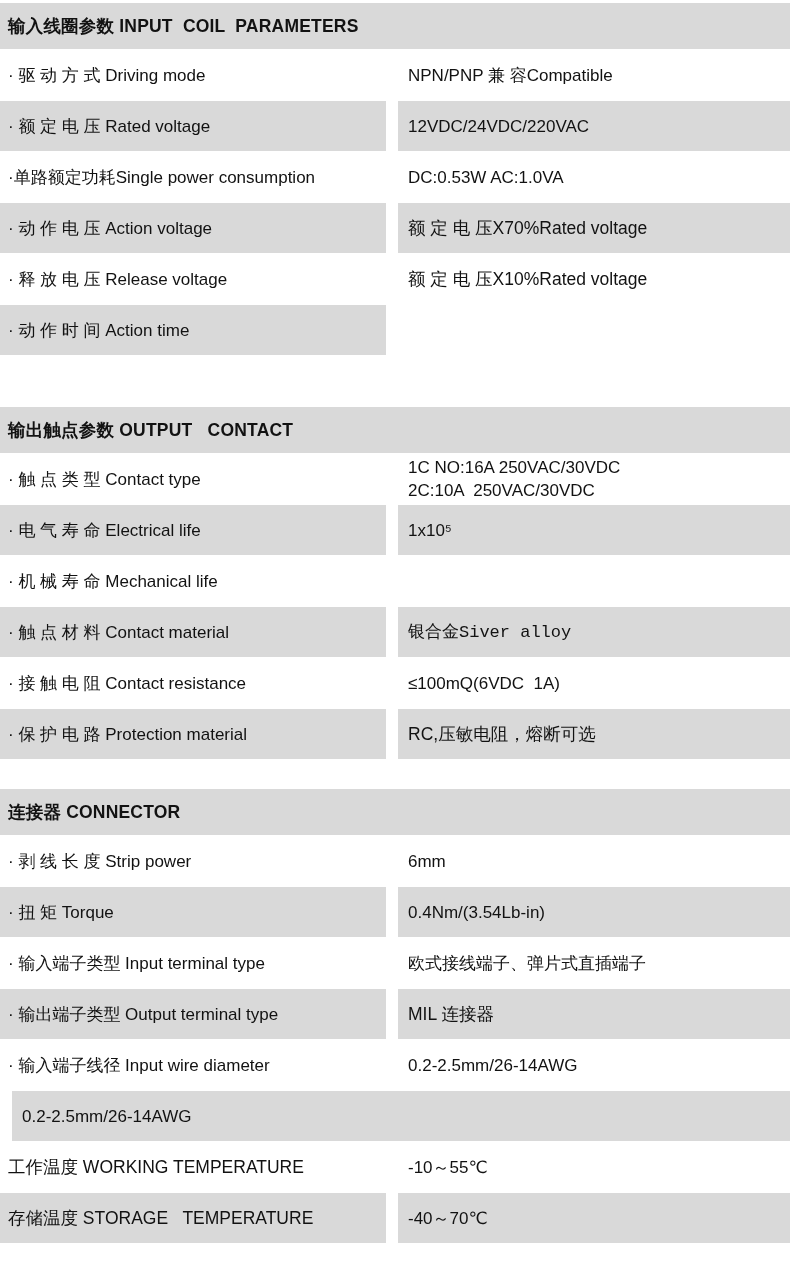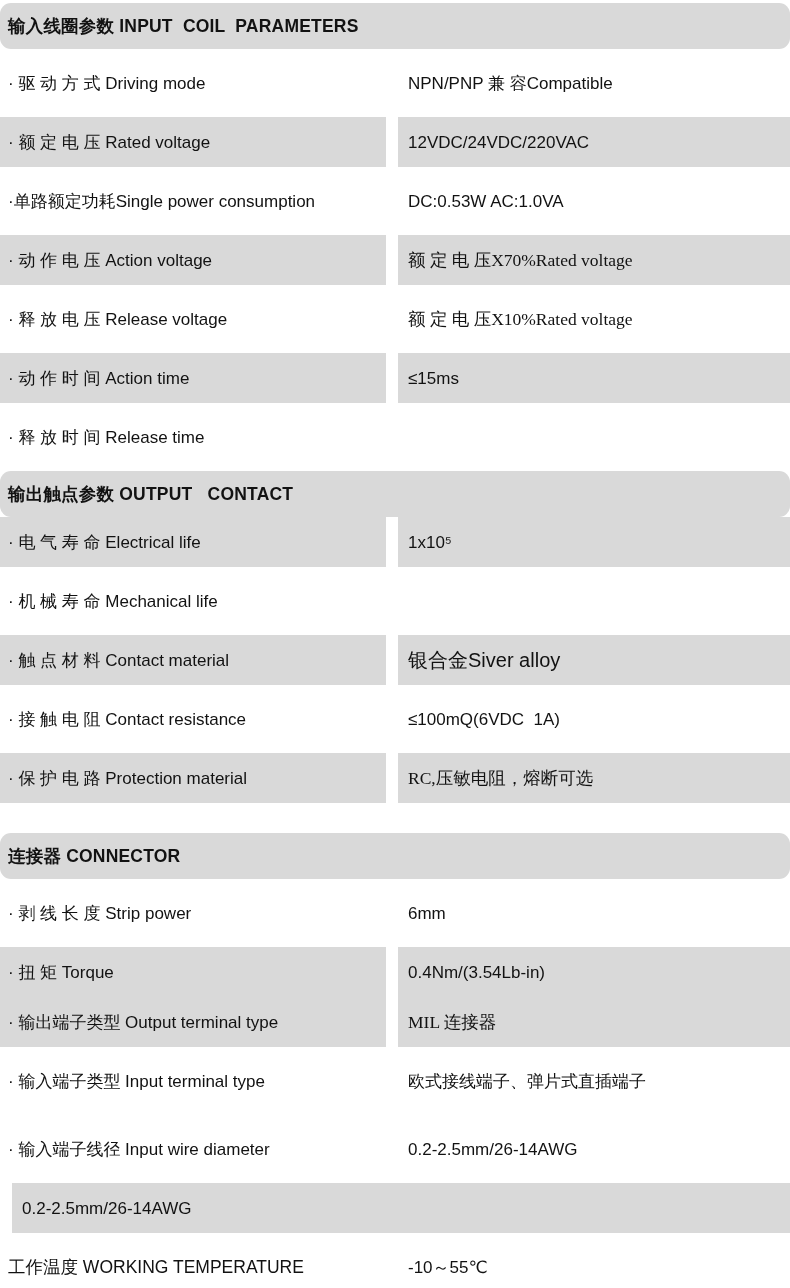--- a/index.html
+++ b/index.html
@@ -25,26 +25,25 @@
 
   .header-row {
     height: 46px;
     background: var(--band);
     display: flex;
     align-items: center;
     padding-left: 8px;
     font-weight: bold;
     font-size: 17.5px;
     letter-spacing: 0.2px;
-    border-radius: 11px;
   }
 
   .row {
     display: flex;
-    height: 68px;
+    height: 52px;
   }
   .row.shaded { height: 50px; border-radius: 10px; }
   .cell {
     display: flex;
     align-items: center;
   }
   .cell.left {
     width: 386px;
     padding-left: 8px;
   }
@@ -58,25 +57,25 @@
 
   .label, .value {
     font-size: 17px;
     line-height: 23px;
   }
   .row.bold-label .label {
     font-weight: normal;
     font-size: 17.5px;
   }
   .value.mono {
+    font-family: Liberation Mono, monospace;
+    font-size: 17px;
+  }
+  .value.cnserif {
     font-family: Liberation Sans, sans-serif;
-    font-size: 20px;
-  }
-  .value.cnserif {
-    font-family: Liberation Serif, serif;
     font-size: 17.5px;
   }
   .value-lines div {
     font-size: 17px;
     line-height: 23px;
     white-space: pre-wrap;
   }
 </style>
 </head>
 <body>
@@ -137,38 +136,44 @@
       <div class="cell right">
         <span class="t value cnserif">额 定 电 压X10%Rated voltage</span>
       </div>
     </div>
 
     <div class="row shaded">
       <div class="cell left">
         <span class="t label">· 动 作 时 间 Action time</span>
       </div>
       <div class="col-gap"></div>
-      <div class="cell right">
-        <span class="t value">≤15ms</span>
-      </div>
-    </div>
-
-    <div class="row">
-      <div class="cell left">
-        <span class="t label">· 释 放 时 间 Release time</span>
-      </div>
+    </div>
+
+    <div class="row">
       <div class="col-gap"></div>
     </div>
   </div>
 
   <div>
     <div class="header-row">
       <span class="t">输出触点参数 OUTPUT   CONTACT</span>
     </div>
 
+    <div class="row">
+      <div class="cell left">
+        <span class="t label">· 触 点 类 型 Contact type</span>
+      </div>
+      <div class="col-gap"></div>
+      <div class="cell right">
+        <div class="value-lines">
+          <div>1C NO:16A 250VAC/30VDC</div>
+          <div>2C:10A  250VAC/30VDC</div>
+        </div>
+      </div>
+    </div>
 
     <div class="row shaded">
       <div class="cell left">
         <span class="t label">· 电 气 寿 命 Electrical life</span>
       </div>
       <div class="col-gap"></div>
       <div class="cell right">
         <span class="t value">1x10⁵</span>
       </div>
     </div>
@@ -231,42 +236,42 @@
     <div class="row shaded">
       <div class="cell left">
         <span class="t label">· 扭 矩 Torque</span>
       </div>
       <div class="col-gap"></div>
       <div class="cell right">
         <span class="t value">0.4Nm/(3.54Lb-in)</span>
       </div>
     </div>
 
+    <div class="row">
+      <div class="cell left">
+        <span class="t label">· 输入端子类型 Input terminal type</span>
+      </div>
+      <div class="col-gap"></div>
+      <div class="cell right">
+        <span class="t value">欧式接线端子、弹片式直插端子</span>
+      </div>
+    </div>
+
     <div class="row shaded">
       <div class="cell left">
         <span class="t label">· 输出端子类型 Output terminal type</span>
       </div>
       <div class="col-gap"></div>
       <div class="cell right">
         <span class="t value cnserif">MIL 连接器</span>
       </div>
     </div>
 
     <div class="row">
       <div class="cell left">
-        <span class="t label">· 输入端子类型 Input terminal type</span>
-      </div>
-      <div class="col-gap"></div>
-      <div class="cell right">
-        <span class="t value">欧式接线端子、弹片式直插端子</span>
-      </div>
-    </div>
-
-    <div class="row">
-      <div class="cell left">
         <span class="t label">· 输入端子线径 Input wire diameter</span>
       </div>
       <div class="col-gap"></div>
       <div class="cell right">
         <span class="t value">0.2-2.5mm/26-14AWG</span>
       </div>
     </div>
 
     <div class="row shaded">
       <div class="col-gap"></div>

